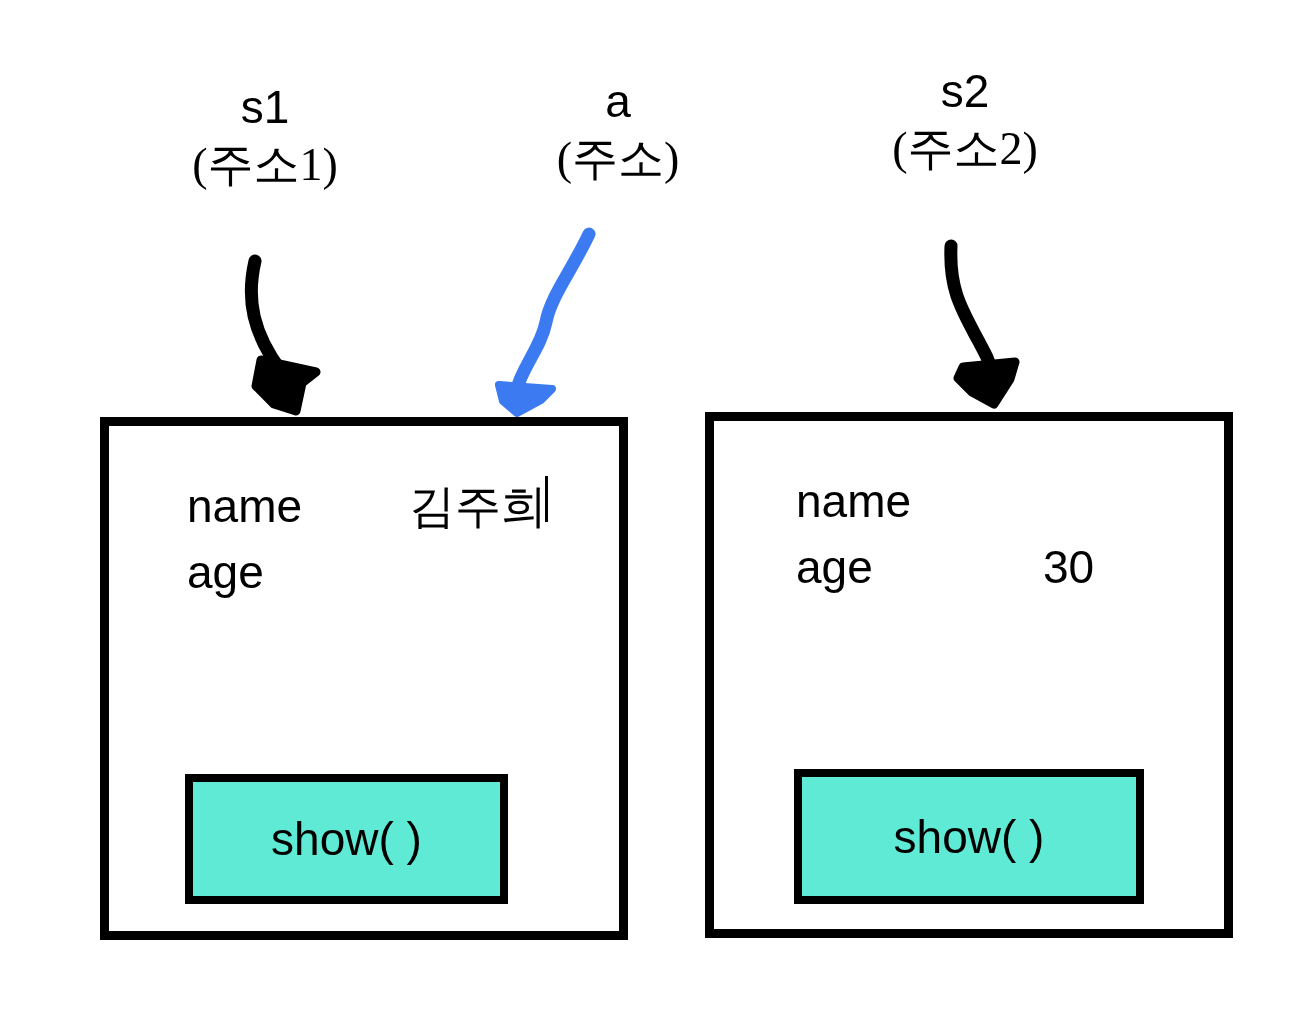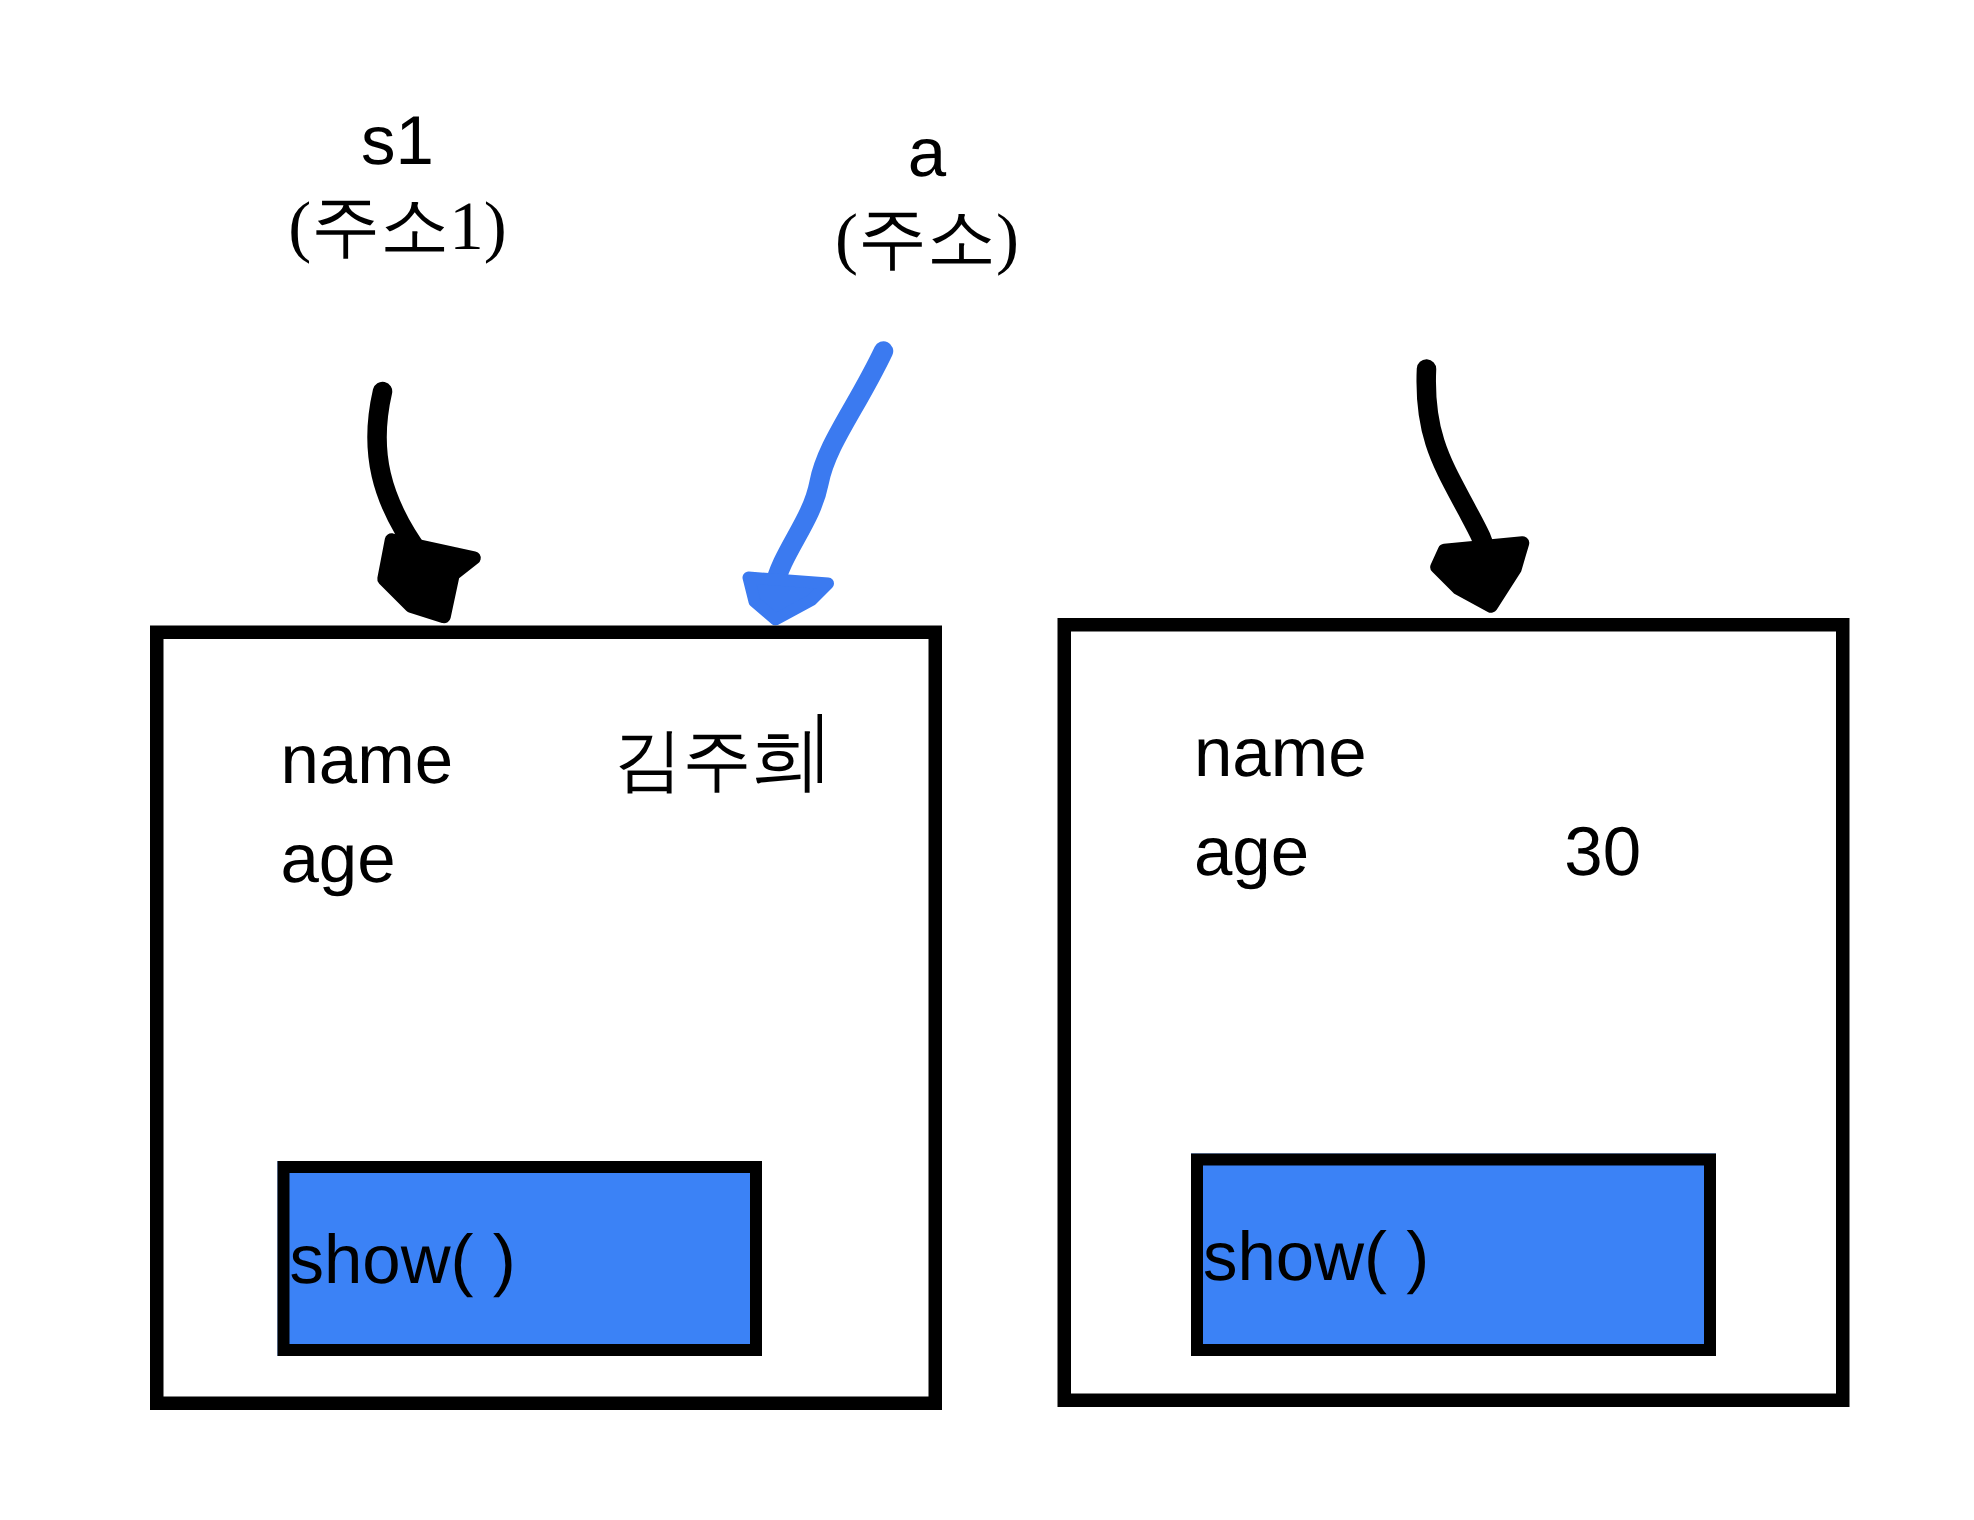--- a/index.html
+++ b/index.html
@@ -24,21 +24,21 @@
     text-align: center;
     color: #000000;
     font-size: 46px;
     line-height: 58px;
     white-space: nowrap;
     font-weight: 400;
   }
   .ptr-label .ptr-name { display: block; }
   .ptr-label .ptr-addr { display: block; font-family: Liberation Serif, serif; }
 
-  #label-s1 { left: 135px; top: 64px; width: 260px; }
+  #label-s1 { left: 135px; top: 78px; width: 260px; }
   #label-a  { left: 513px; top: 72px; width: 210px; }
   #label-s2 { left: 835px; top: 62px; width: 260px; }
 
   
   .obj-box {
     position: absolute;
     box-sizing: border-box;
     border: 9px solid #000000;
     background: #ffffff;
   }
@@ -87,23 +87,24 @@
     background: #000000;
     vertical-align: -7px;
     margin-left: -2px;
   }
 
   
   .method-box {
     position: absolute;
     box-sizing: border-box;
     border: 8px solid #000000;
-    background: #3b82f6;
+    background: #5eead4;
     display: flex;
     align-items: center;
+    justify-content: center;
     font-size: 46px;
     color: #000000;
     white-space: nowrap;
   }
   #method-box-s1 { left: 76px; top: 348px; width: 323px; height: 130px; }
   #method-box-s2 { left: 80px; top: 348px; width: 350px; height: 135px; }
 
   
   #arrow-layer {
     position: absolute;
@@ -122,20 +123,24 @@
   <div class="ptr-label" id="label-s1">
     <span class="ptr-name">s1</span>
     <span class="ptr-addr">(주소1)</span>
   </div>
 
   <div class="ptr-label" id="label-a">
     <span class="ptr-name">a</span>
     <span class="ptr-addr">(주소)</span>
   </div>
 
+  <div class="ptr-label" id="label-s2">
+    <span class="ptr-name">s2</span>
+    <span class="ptr-addr">(주소2)</span>
+  </div>
 
   <svg id="arrow-layer" viewBox="0 0 1316 1013" width="1316" height="1013">
 
     <g>
       <path d="M 255 261 C 246 300 253 333 281 371" fill="none" stroke="#000000" stroke-width="13" stroke-linecap="round"></path>
       <path d="M 261 360 L 316 372 L 302 383 L 296 411 L 274 404 L 256 386 Z" fill="#000000" stroke="#000000" stroke-width="9" stroke-linejoin="round"></path>
     </g>
 
     <g>
       <path d="M 589 234 C 571 272 551 296 546 322 C 541 348 521 368 516 392" fill="none" stroke="#3b7af0" stroke-width="13" stroke-linecap="round"></path>

